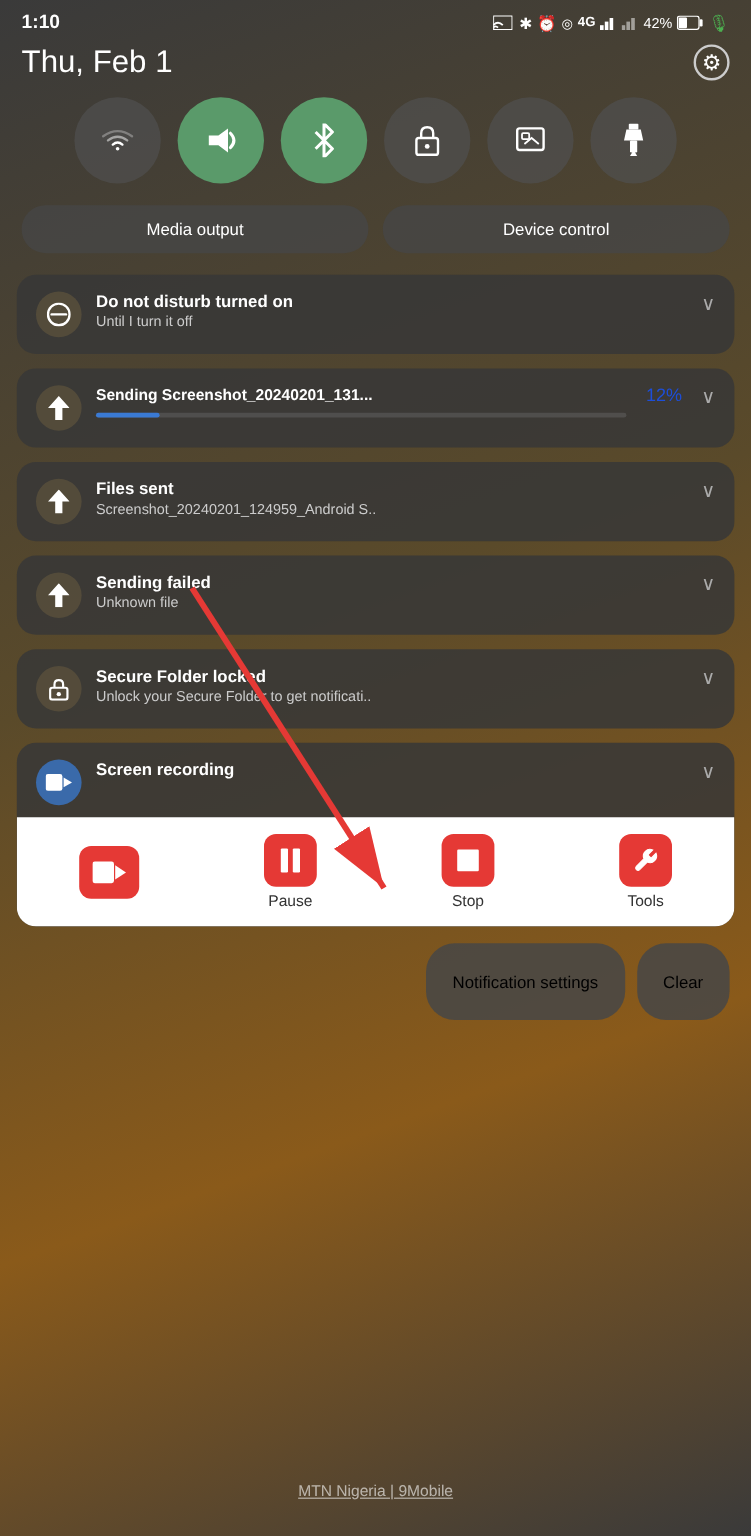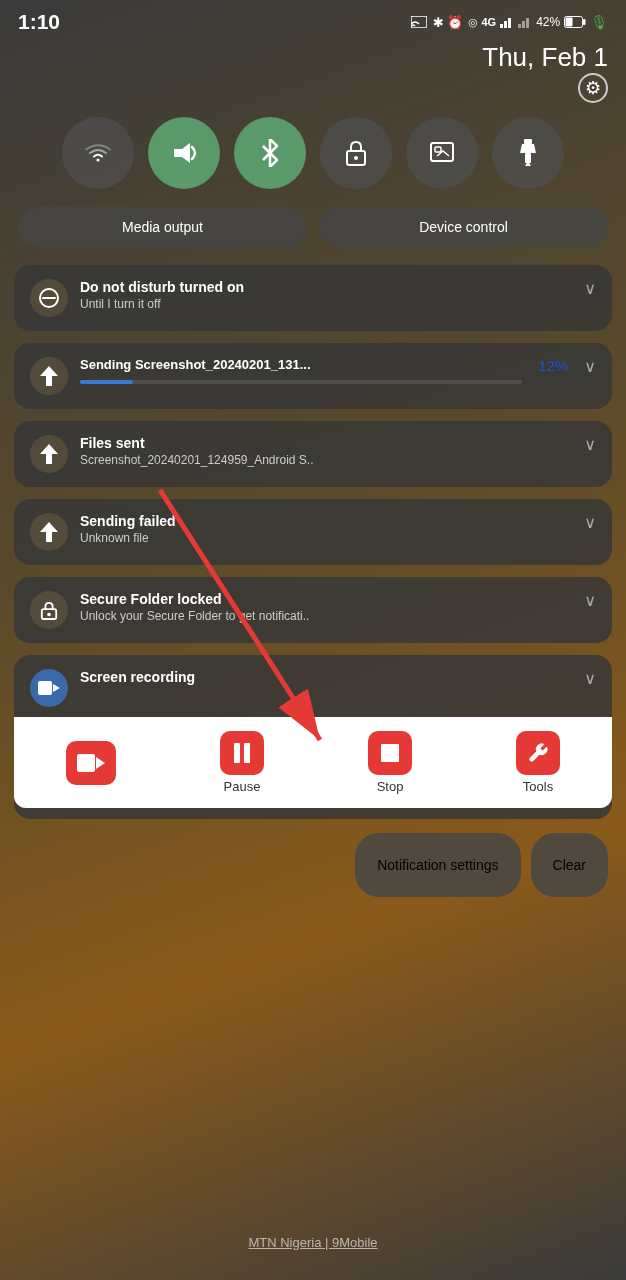--- a/index.html
+++ b/index.html
@@ -15,35 +15,34 @@
 
     .status-bar {
       display: flex;
       justify-content: space-between;
       align-items: center;
       padding: 10px 18px 4px;
       font-size: 15px;
       font-weight: 500;
     }
 
-    .status-time { font-weight: 600; font-size: 21px; text-align: center; }
+    .status-time { font-weight: 600; font-size: 16px; text-align: center; }
 
     .status-icons {
       display: flex;
       align-items: center;
       gap: 4px;
       font-size: 12px;
     }
 
     .date-row {
       display: flex;
       justify-content: space-between;
       align-items: flex-end;
       padding: 4px 18px 14px;
-      flex-direction: column;
     }
 
     .date-text { font-size: 26px; font-weight: 400; }
 
     .gear-icon {
       width: 30px; height: 30px;
       border: 2px solid #ccc;
       border-radius: 50%;
       display: flex; align-items: center; justify-content: center;
       font-size: 18px;
@@ -145,21 +144,21 @@
 
     .progress-bar-fill {
       height: 4px;
       background: #3a7ad4;
       border-radius: 2px;
       width: 12%;
     }
 
     
     .notif-card.recording-expanded {
-      padding-bottom: 11px;
+      padding-bottom: 0;
     }
 
     .recording-actions {
       display: flex;
       justify-content: space-around;
       align-items: center;
       background: #fff;
       border-radius: 0 0 12px 12px;
       margin: 10px -16px 0;
       padding: 14px 0;

